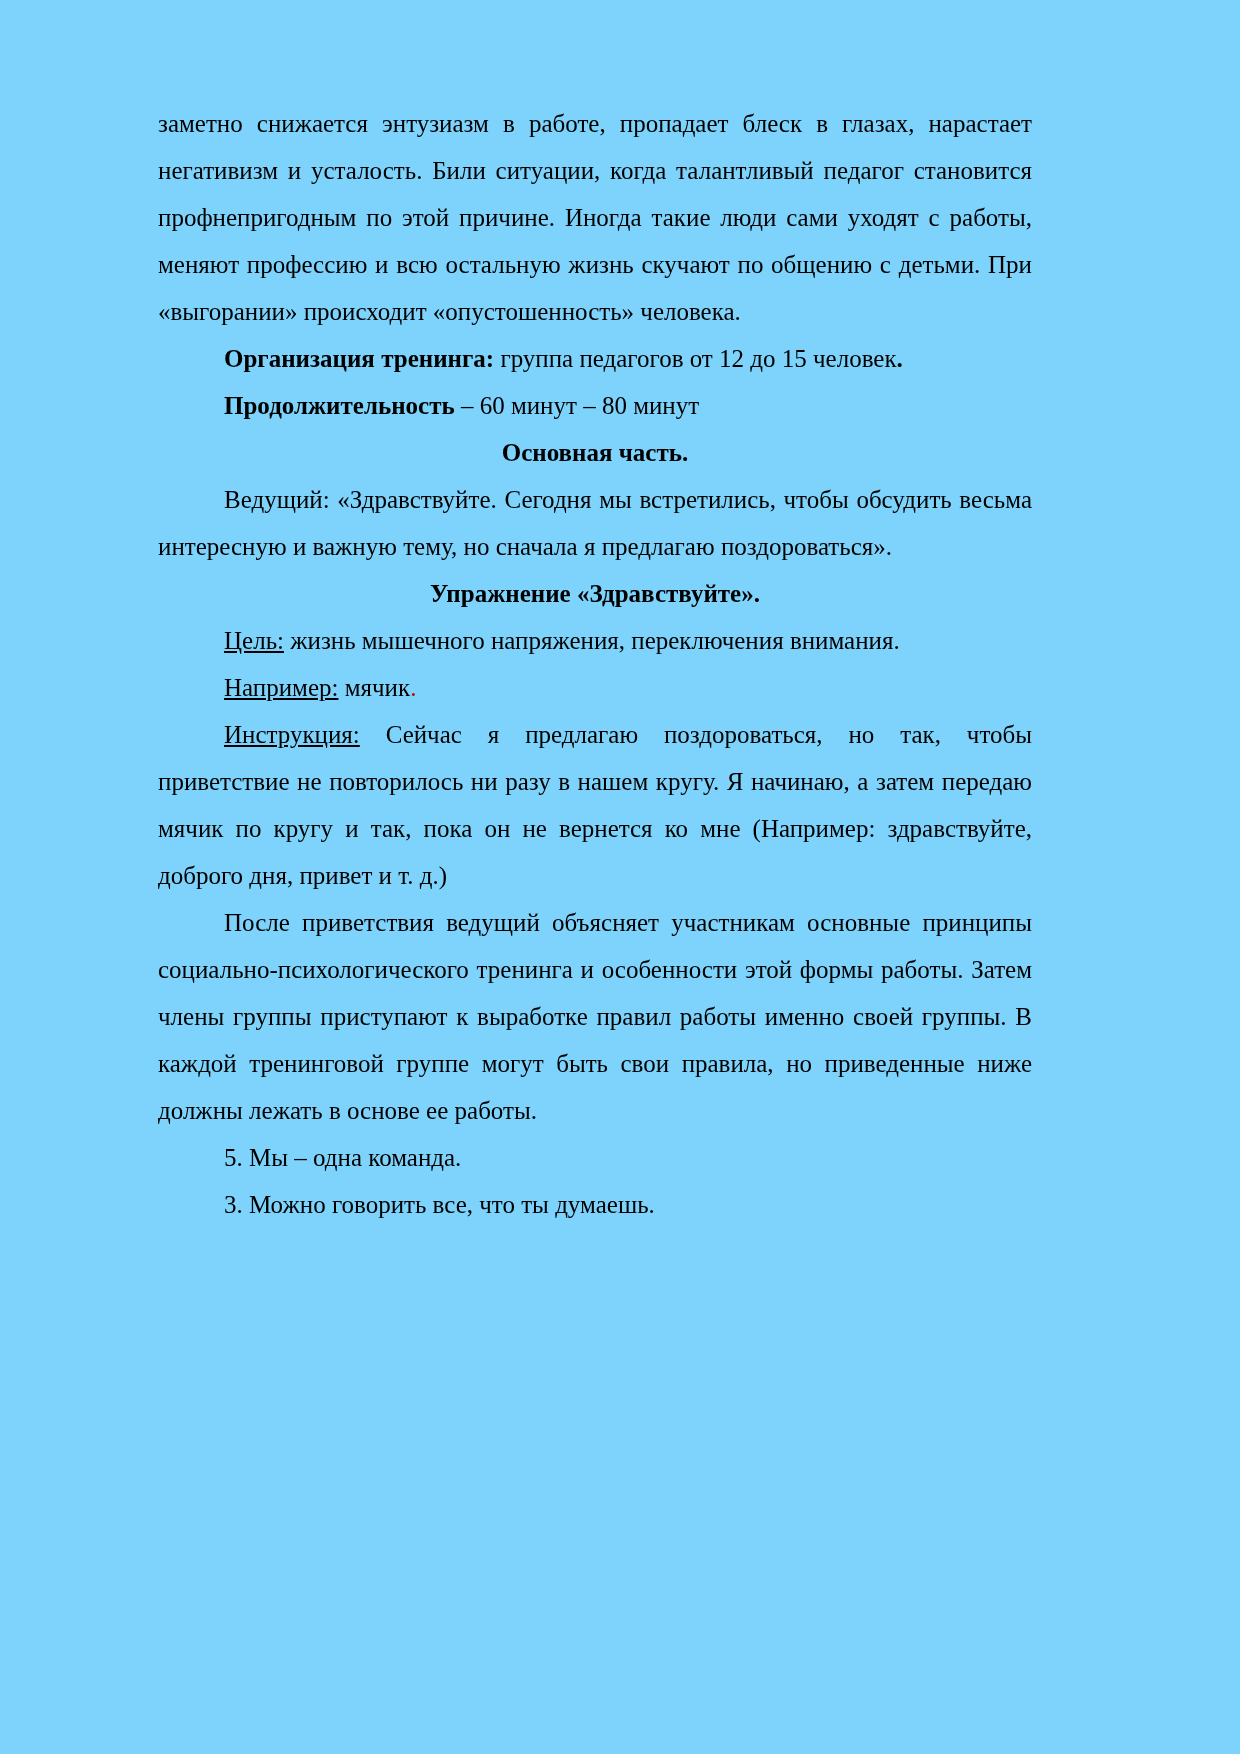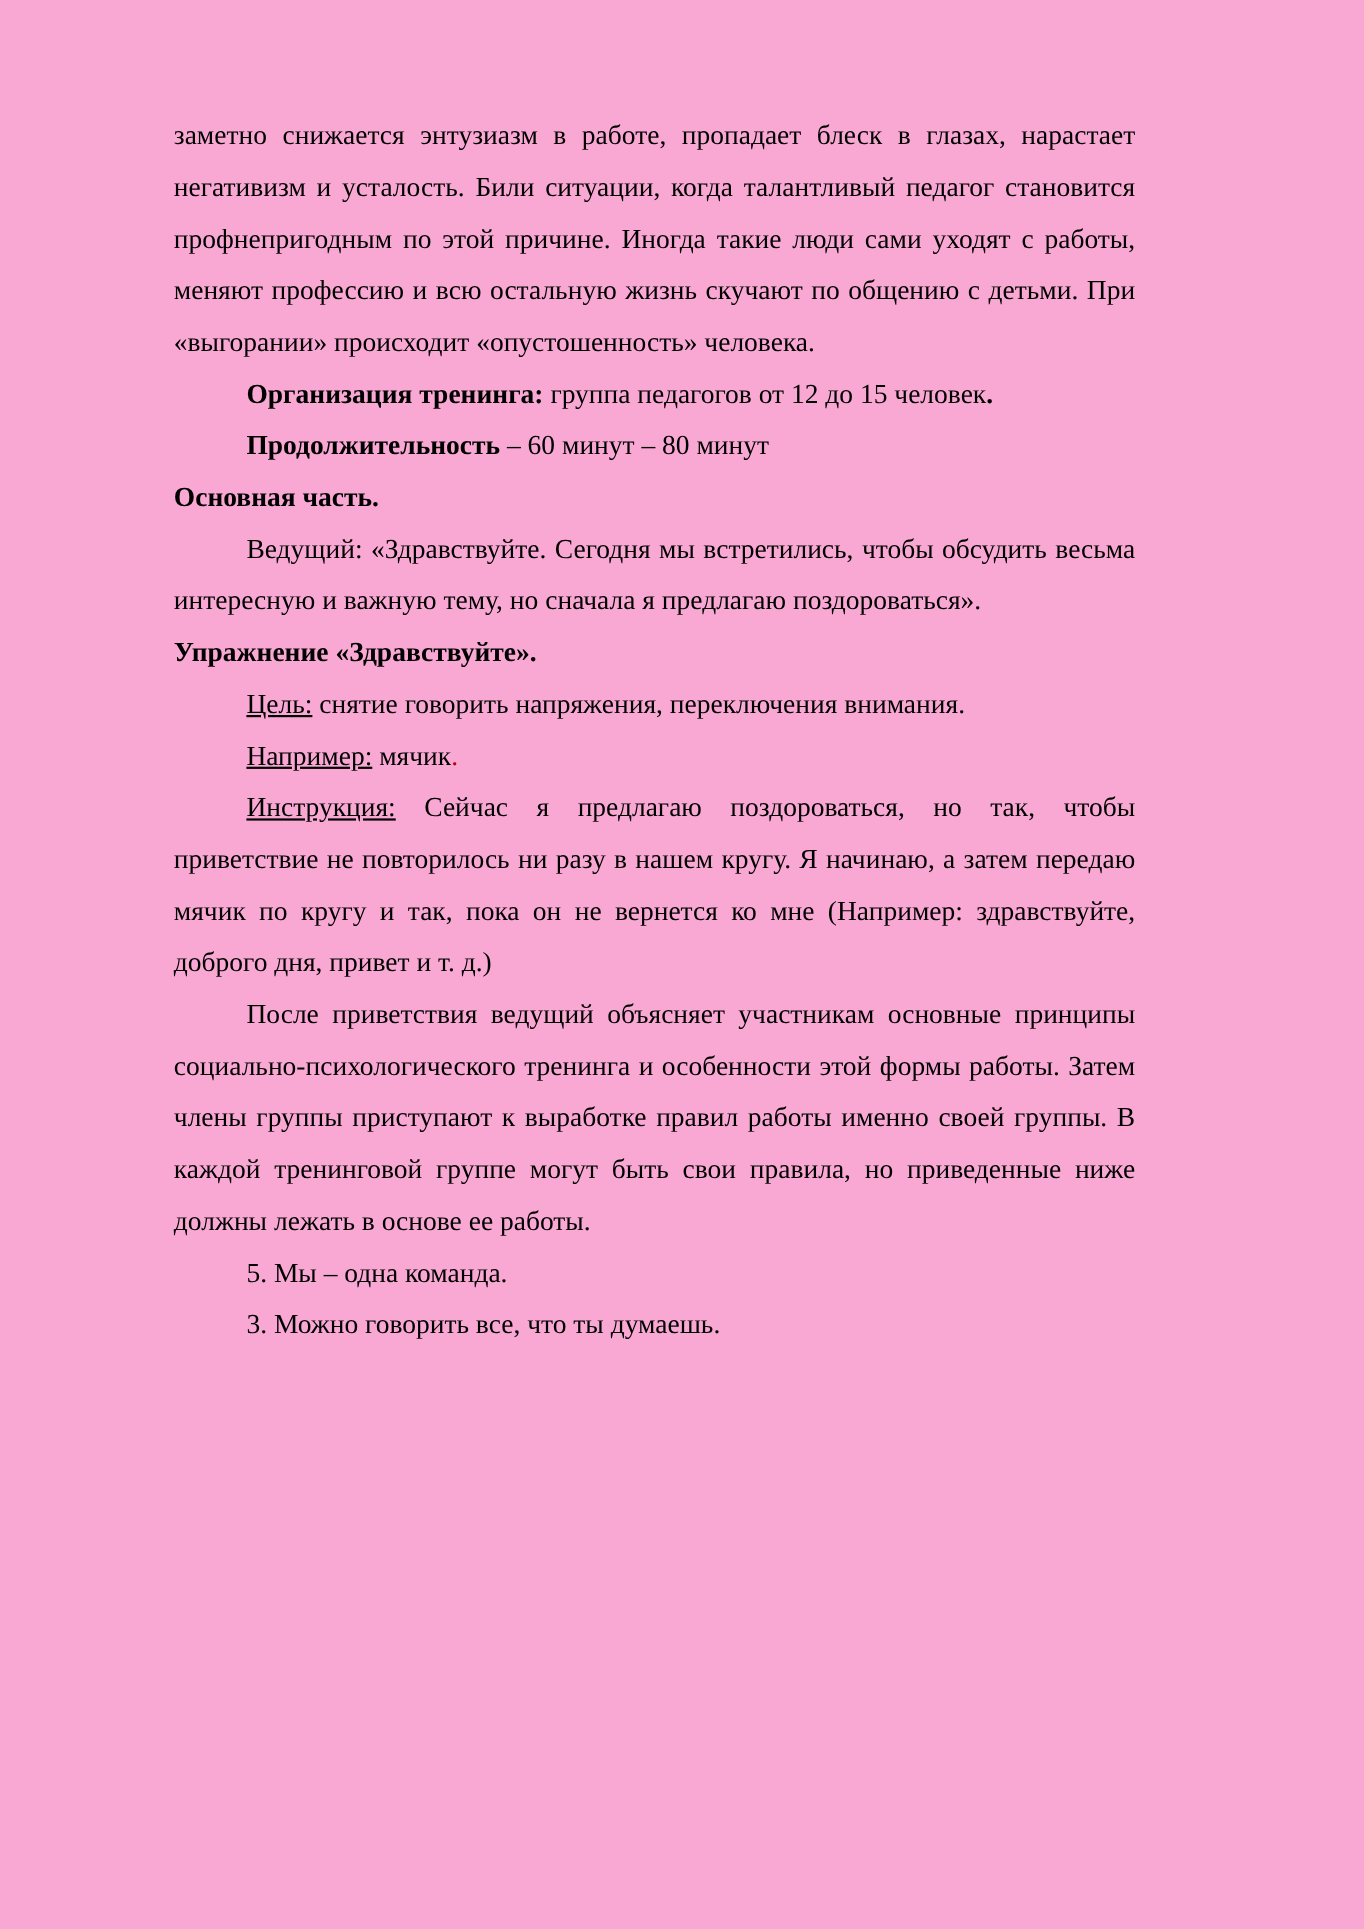--- a/index.html
+++ b/index.html
@@ -5,37 +5,38 @@
   html, body {
     margin: 0;
     padding: 0;
     background: #ffffff;
   }
   .page {
     position: relative;
     width: 1240px;
     height: 1754px;
     margin: 0 auto;
-    background: #f9a8d4;
+    background: #7dd3fc;
     box-sizing: border-box;
     padding: 100px 208px 0 158px;
     font-family: "Liberation Serif", "DejaVu Serif", serif;
     font-size: 25px;
     line-height: 47px;
     color: #000000;
     overflow: hidden;
   }
   .para {
     margin: 0;
     text-align: justify;
   }
   .indent {
     text-indent: 66px;
   }
   .center {
+    text-align: center;
     text-indent: 0;
   }
   .bold { font-weight: bold; }
   .underline { text-decoration: underline; }
   .bold-underline { font-weight: normal; text-decoration: underline; }
   .red { color: #c00000; }
   .gap-before { margin-top: 47px; }
 </style>
 </head>
 <body>
@@ -48,21 +49,21 @@
 
 
   <p class="para indent"><span class="bold">Продолжительность</span><span> – 60 минут – 80 минут</span></p>
 
   <p class="para center bold"><span>Основная часть.</span></p>
 
   <p class="para indent"><span>Ведущий: «Здравствуйте. Сегодня мы встретились, чтобы обсудить весьма интересную и важную тему, но сначала я предлагаю поздороваться».</span></p>
 
   <p class="para center bold"><span>Упражнение «Здравствуйте».</span></p>
 
-  <p class="para indent"><span class="underline">Цель:</span><span> снятие говорить напряжения, переключения внимания.</span></p>
+  <p class="para indent"><span class="underline">Цель:</span><span> жизнь мышечного напряжения, переключения внимания.</span></p>
 
   <p class="para indent"><span class="underline">Например:</span><span> мячик</span><span class="red">.</span></p>
 
   <p class="para indent"><span class="bold-underline">Инструкция:</span><span> Сейчас я предлагаю поздороваться, но так, чтобы приветствие не повторилось ни разу в нашем кругу. Я начинаю, а затем передаю мячик по кругу и так, пока он не вернется ко мне (Например: здравствуйте, доброго дня, привет и т. д.)</span></p>
 
 
   <p class="para indent"><span>После приветствия ведущий объясняет участникам основные принципы социально-психологического тренинга и особенности этой формы работы. Затем члены группы приступают к выработке правил работы именно своей группы. В каждой тренинговой группе могут быть свои правила, но приведенные ниже должны лежать в основе ее работы.</span></p>
 
   <p class="para indent"><span>5. Мы – одна команда.</span></p>
 

